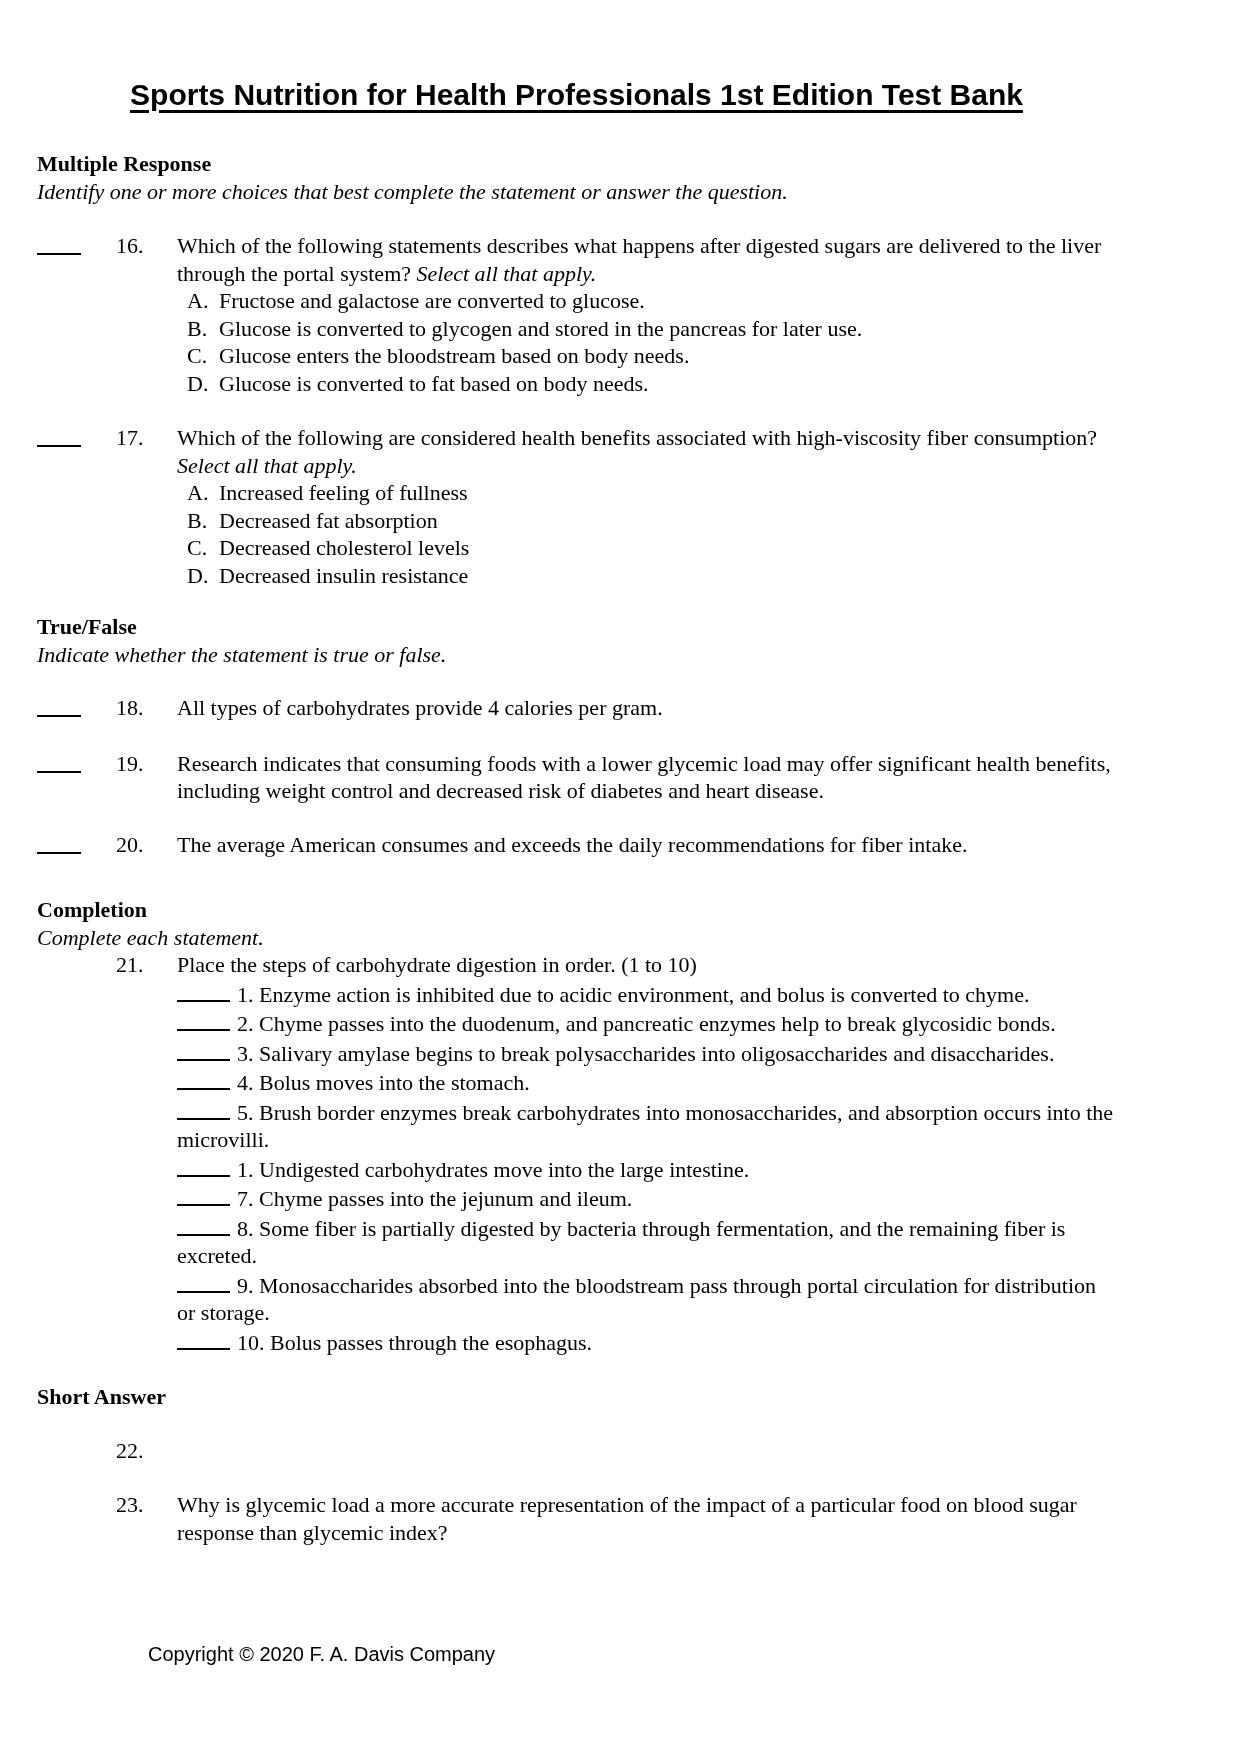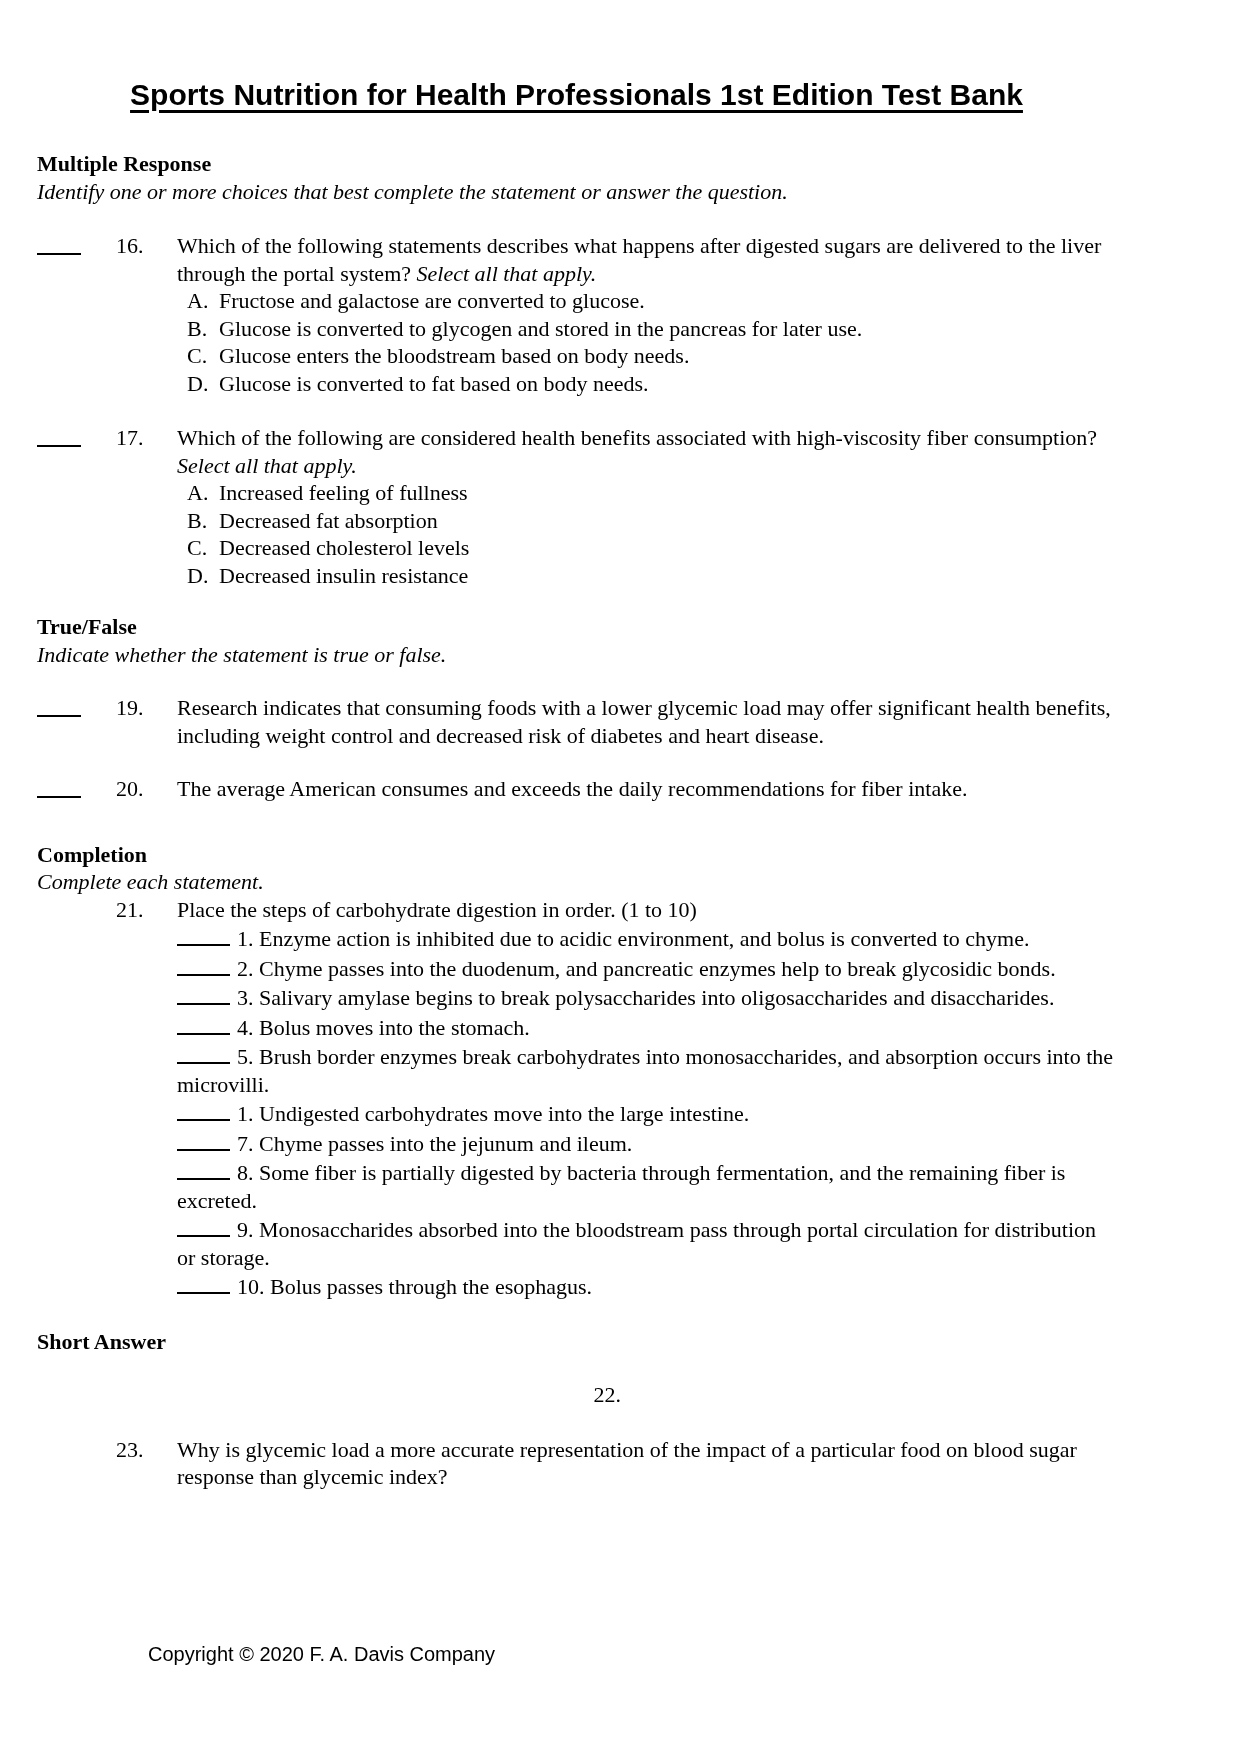--- a/index.html
+++ b/index.html
@@ -96,20 +96,25 @@
             <span>Decreased insulin resistance</span>
           </div>
       </div>
     </div>
   </section>
 
   <section>
     <div class="sec-h mt-tf">True/False</div>
     <div class="sec-i">Indicate whether the statement is true or false.</div>
 
+    <div class="q mt-tfq">
+      <span class="qlead"><span class="bl"></span></span>
+      <span class="qnum">18.</span>
+      <div class="qbody"><span>All types of carbohydrates provide 4 calories per gram.</span></div>
+    </div>
 
     <div class="q mt-tfq">
       <span class="qlead"><span class="bl"></span></span>
       <span class="qnum">19.</span>
       <div class="qbody"><span>Research indicates that consuming foods with a lower glycemic load may offer significant health benefits, including weight control and decreased risk of diabetes and heart disease.</span></div>
     </div>
 
     <div class="q mt-tfq">
       <span class="qlead"><span class="bl"></span></span>
       <span class="qnum">20.</span>
@@ -136,21 +141,21 @@
         <div class="step"><span class="sblank"></span><span>8. Some fiber is partially digested by bacteria through fermentation, and the remaining fiber is excreted.</span></div>
         <div class="step"><span class="sblank"></span><span>9. Monosaccharides absorbed into the bloodstream pass through portal circulation for distribution or storage.</span></div>
         <div class="step"><span class="sblank"></span><span>10. Bolus passes through the esophagus.</span></div>
       </div>
     </div>
   </section>
 
   <section>
     <div class="sec-h mt-sa">Short Answer</div>
 
-    <div class="q" style="margin-top:26px;justify-content:center;">
+    <div class="q" style="margin-top:26px;">
       <span class="qlead"></span>
       <span class="qnum">22.</span>
     </div>
 
     <div class="q" style="margin-top:27px;">
       <span class="qlead"></span>
       <span class="qnum">23.</span>
       <div class="qbody"><span>Why is glycemic load a more accurate representation of the impact of a particular food on blood sugar response than glycemic index?</span></div>
     </div>
   </section>

